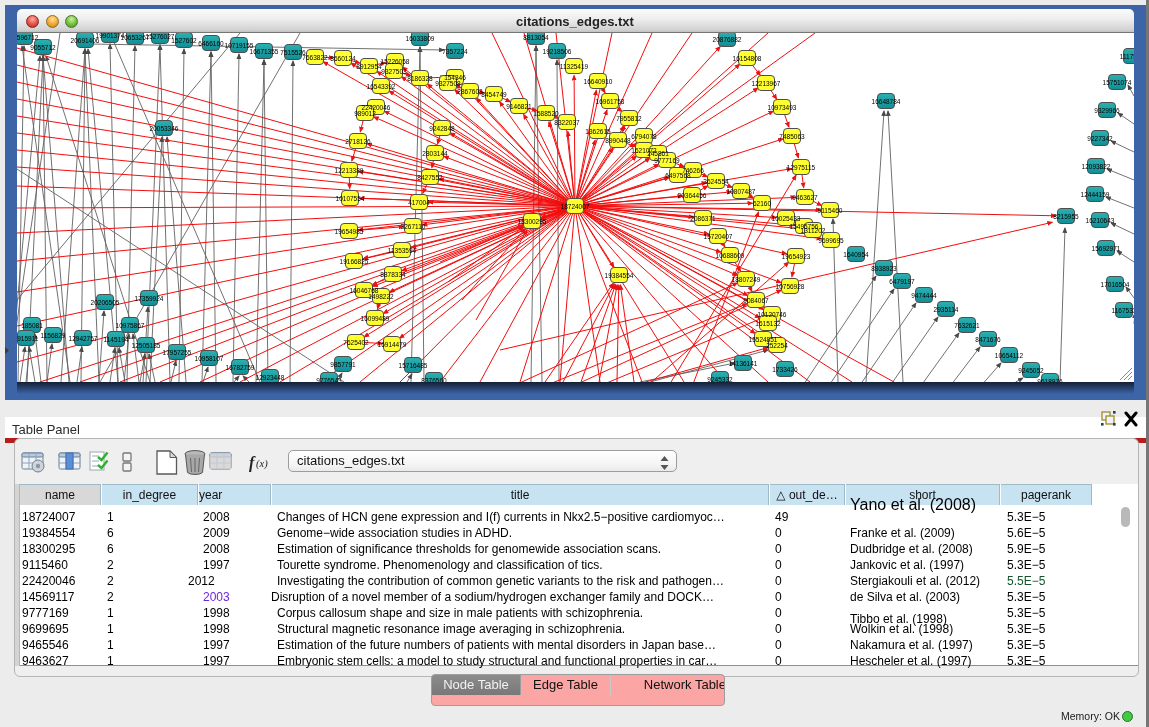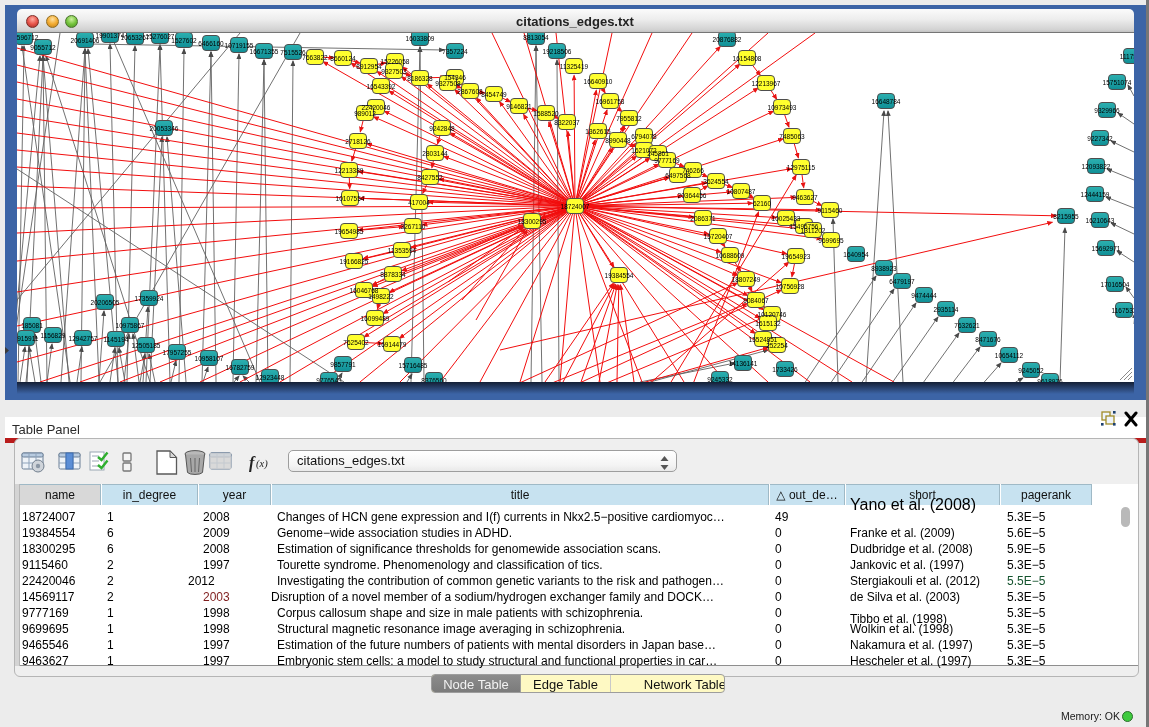--- a/index.html
+++ b/index.html
@@ -591,21 +591,21 @@
     <rect x="12" y="0" width="2.6" height="2.6" fill="#1c3f6e"></rect>
     <rect x="0" y="12" width="2.6" height="2.6" fill="#1c3f6e"></rect>
     <rect x="12" y="12" width="2.6" height="2.6" fill="#1c3f6e"></rect>
     <path d="M25 2 L35 14 M35 2 L25 14" stroke="#000" stroke-width="3" stroke-linecap="round"></path>
   </svg>
 <div class="abs" style="left:14px;top:438px;width:1125px;height:239px;background:#efefef;border:1px solid #b5b5b5;border-radius:6px"></div>
 <div class="abs" style="left:15px;top:484px;width:1123px;height:182px;background:#fff;border-bottom:1px solid #8e8e8e"></div>
 <div class="abs" style="left:15px;top:484px;width:5px;height:182px;background:#d4d4d4;border-right:1px solid #b7b7b7"></div>
 <div style="position:absolute;left:20px;top:484px;width:81px;height:21px;background:#d8d8d8;border-right:1px solid #9fb9c6;border-top:1px solid #9fb9c6;font-size:12px;text-align:center;line-height:21px;color:#111">name</div>
 <div style="position:absolute;left:102px;top:484px;width:96px;height:21px;background:#c7e2f0;border-right:1px solid #9fb9c6;border-top:1px solid #9fb9c6;font-size:12px;text-align:center;line-height:21px;color:#111">in_degree</div>
-<div style="position:absolute;left:199px;top:484px;width:72px;height:21px;background:#c7e2f0;border-right:1px solid #9fb9c6;border-top:1px solid #9fb9c6;font-size:12px;text-align:center;line-height:21px;color:#111">year</div>
+<div style="position:absolute;left:199px;top:484px;width:72px;height:21px;background:#c7e2f0;border-right:1px solid #9fb9c6;border-top:1px solid #9fb9c6;font-size:12px;text-align:left;line-height:21px;color:#111">year</div>
 <div style="position:absolute;left:272px;top:484px;width:497px;height:21px;background:#c7e2f0;border-right:1px solid #9fb9c6;border-top:1px solid #9fb9c6;font-size:12px;text-align:center;line-height:21px;color:#111">title</div>
 <div style="position:absolute;left:770px;top:484px;width:75px;height:21px;background:#c7e2f0;border-right:1px solid #9fb9c6;border-top:1px solid #9fb9c6;font-size:12px;text-align:center;line-height:21px;color:#111">△ out_de…</div>
 <div style="position:absolute;left:846px;top:484px;width:154px;height:21px;background:#c7e2f0;border-right:1px solid #9fb9c6;border-top:1px solid #9fb9c6;font-size:12px;text-align:center;line-height:21px;color:#111">short</div>
 <div style="position:absolute;left:1001px;top:484px;width:91px;height:21px;background:#c7e2f0;border-right:1px solid #9fb9c6;border-top:1px solid #9fb9c6;font-size:12px;text-align:center;line-height:21px;color:#111">pagerank</div>
 <div style="position:absolute;left:22px;top:510.0px;font-size:12px;color:#000;white-space:nowrap">18724007</div>
 <div style="position:absolute;left:107px;top:510.0px;font-size:12px;color:#000;white-space:nowrap">1</div>
 <div style="position:absolute;left:203px;top:510.0px;font-size:12px;color:#000;white-space:nowrap">2008</div>
 <div style="position:absolute;left:277px;top:510.0px;font-size:12px;color:#000;white-space:nowrap">Changes of HCN gene expression and I(f) currents in Nkx2.5−positive cardiomyoc…</div>
 <div style="position:absolute;left:775px;top:510.0px;font-size:12px;color:#000;white-space:nowrap">49</div>
 <div style="position:absolute;left:850px;top:496px;height:16px;font-size:16px;color:#000000;white-space:nowrap">Yano et al. (2008)</div>
@@ -633,21 +633,21 @@
 <div style="position:absolute;left:1007px;top:557.9px;font-size:12px;color:#000;white-space:nowrap">5.3E−5</div>
 <div style="position:absolute;left:22px;top:573.8px;font-size:12px;color:#000;white-space:nowrap">22420046</div>
 <div style="position:absolute;left:107px;top:573.8px;font-size:12px;color:#000;white-space:nowrap">2</div>
 <div style="position:absolute;left:188px;top:573.8px;font-size:12px;color:#000;white-space:nowrap">2012</div>
 <div style="position:absolute;left:277px;top:573.8px;font-size:12px;color:#000;white-space:nowrap">Investigating the contribution of common genetic variants to the risk and pathogen…</div>
 <div style="position:absolute;left:775px;top:573.8px;font-size:12px;color:#000;white-space:nowrap">0</div>
 <div style="position:absolute;left:850px;top:573.8px;height:16px;font-size:12px;color:#000;white-space:nowrap">Stergiakouli et al. (2012)</div>
 <div style="position:absolute;left:1007px;top:573.8px;font-size:12px;color:#14532d;white-space:nowrap">5.5E−5</div>
 <div style="position:absolute;left:22px;top:589.8px;font-size:12px;color:#000;white-space:nowrap">14569117</div>
 <div style="position:absolute;left:107px;top:589.8px;font-size:12px;color:#000;white-space:nowrap">2</div>
-<div style="position:absolute;left:203px;top:589.8px;font-size:12px;color:#7f1d1d;white-space:nowrap">2003</div>
+<div style="position:absolute;left:203px;top:589.8px;font-size:12px;color:#6d28d9;white-space:nowrap">2003</div>
 <div style="position:absolute;left:271px;top:589.8px;font-size:12px;color:#000;white-space:nowrap">Disruption of a novel member of a sodium/hydrogen exchanger family and DOCK…</div>
 <div style="position:absolute;left:775px;top:589.8px;font-size:12px;color:#000;white-space:nowrap">0</div>
 <div style="position:absolute;left:850px;top:589.8px;height:16px;font-size:12px;color:#000;white-space:nowrap">de Silva et al. (2003)</div>
 <div style="position:absolute;left:1007px;top:589.8px;font-size:12px;color:#000;white-space:nowrap">5.3E−5</div>
 <div style="position:absolute;left:22px;top:605.7px;font-size:12px;color:#000;white-space:nowrap">9777169</div>
 <div style="position:absolute;left:107px;top:605.7px;font-size:12px;color:#000;white-space:nowrap">1</div>
 <div style="position:absolute;left:203px;top:605.7px;font-size:12px;color:#000;white-space:nowrap">1998</div>
 <div style="position:absolute;left:277px;top:605.7px;font-size:12px;color:#000;white-space:nowrap">Corpus callosum shape and size in male patients with schizophrenia.</div>
 <div style="position:absolute;left:775px;top:605.7px;font-size:12px;color:#000;white-space:nowrap">0</div>
 <div style="position:absolute;left:850px;top:612px;height:16px;font-size:12px;color:#000;white-space:nowrap">Tibbo et al. (1998)</div>
@@ -723,19 +723,19 @@
       <rect x="0" y="0" width="21" height="16" fill="#d5d5d5" opacity="0.75"></rect>
     </g>
     <text x="249" y="24" font-family="Liberation Serif, serif" font-style="italic" font-weight="bold" font-size="16" fill="#222">f</text>
     <text x="256" y="23" font-family="Liberation Serif, serif" font-style="italic" font-size="10.5" fill="#222">(x)</text>
   </svg>
 <div class="abs" style="left:288px;top:450px;width:389px;height:22px;background:linear-gradient(#ffffff,#f4f4f4 70%,#e9e9e9);border:1px solid #9d9d9d;border-radius:5px;font-size:13px;line-height:20px;color:#111;padding-left:8px">citations_edges.txt<svg width="9" height="14" viewBox="0 0 9 14" style="position:absolute;right:7px;top:5px">
       <path d="M4.5 0 L8.5 5 H0.5 z" fill="#555"></path>
       <path d="M4.5 14 L8.5 9 H0.5 z" fill="#555"></path>
     </svg></div>
 <div class="abs" style="left:1121px;top:507px;width:9px;height:20px;background:#b9b9b9;border-radius:5px"></div>
-<div class="abs" style="left:431px;top:674px;width:294px;height:19px;border:1px solid #9d9d9d;border-radius:4px;background:#fef9c3;overflow:hidden">
+<div class="abs" style="left:431px;top:674px;width:294px;height:32px;border:1px solid #9d9d9d;border-radius:4px;background:#fca5a5;overflow:hidden">
     <div style="position:absolute;left:0;top:0;width:89px;height:20px;background:linear-gradient(#8c8c8c,#787878);color:#f2f2f2;font-size:13px;text-align:center;line-height:19px;border-right:1px solid #9d9d9d">Node Table</div>
     <div style="position:absolute;left:89px;top:0;width:90px;height:20px;color:#111;font-size:13px;text-align:center;line-height:19px;border-right:1px solid #c9c9c9">Edge Table</div>
     <div style="position:absolute;left:179px;top:0;width:115px;height:20px;color:#111;font-size:13px;text-align:right;line-height:19px">Network Table</div>
   </div>
 <div class="abs" style="left:1061px;top:710px;font-size:10.5px;color:#1a1a1a">Memory: OK</div>
 <div class="abs" style="left:1122px;top:710.5px;width:11px;height:11px;border-radius:50%;background:#3ecb3e;border:1.5px solid #2c6e2c"></div>
 <div class="abs" style="left:5px;top:347px;width:4px;height:7px;background:#3c3c3c;clip-path:polygon(0 0,100% 50%,0 100%)"></div>
 </body></html>

